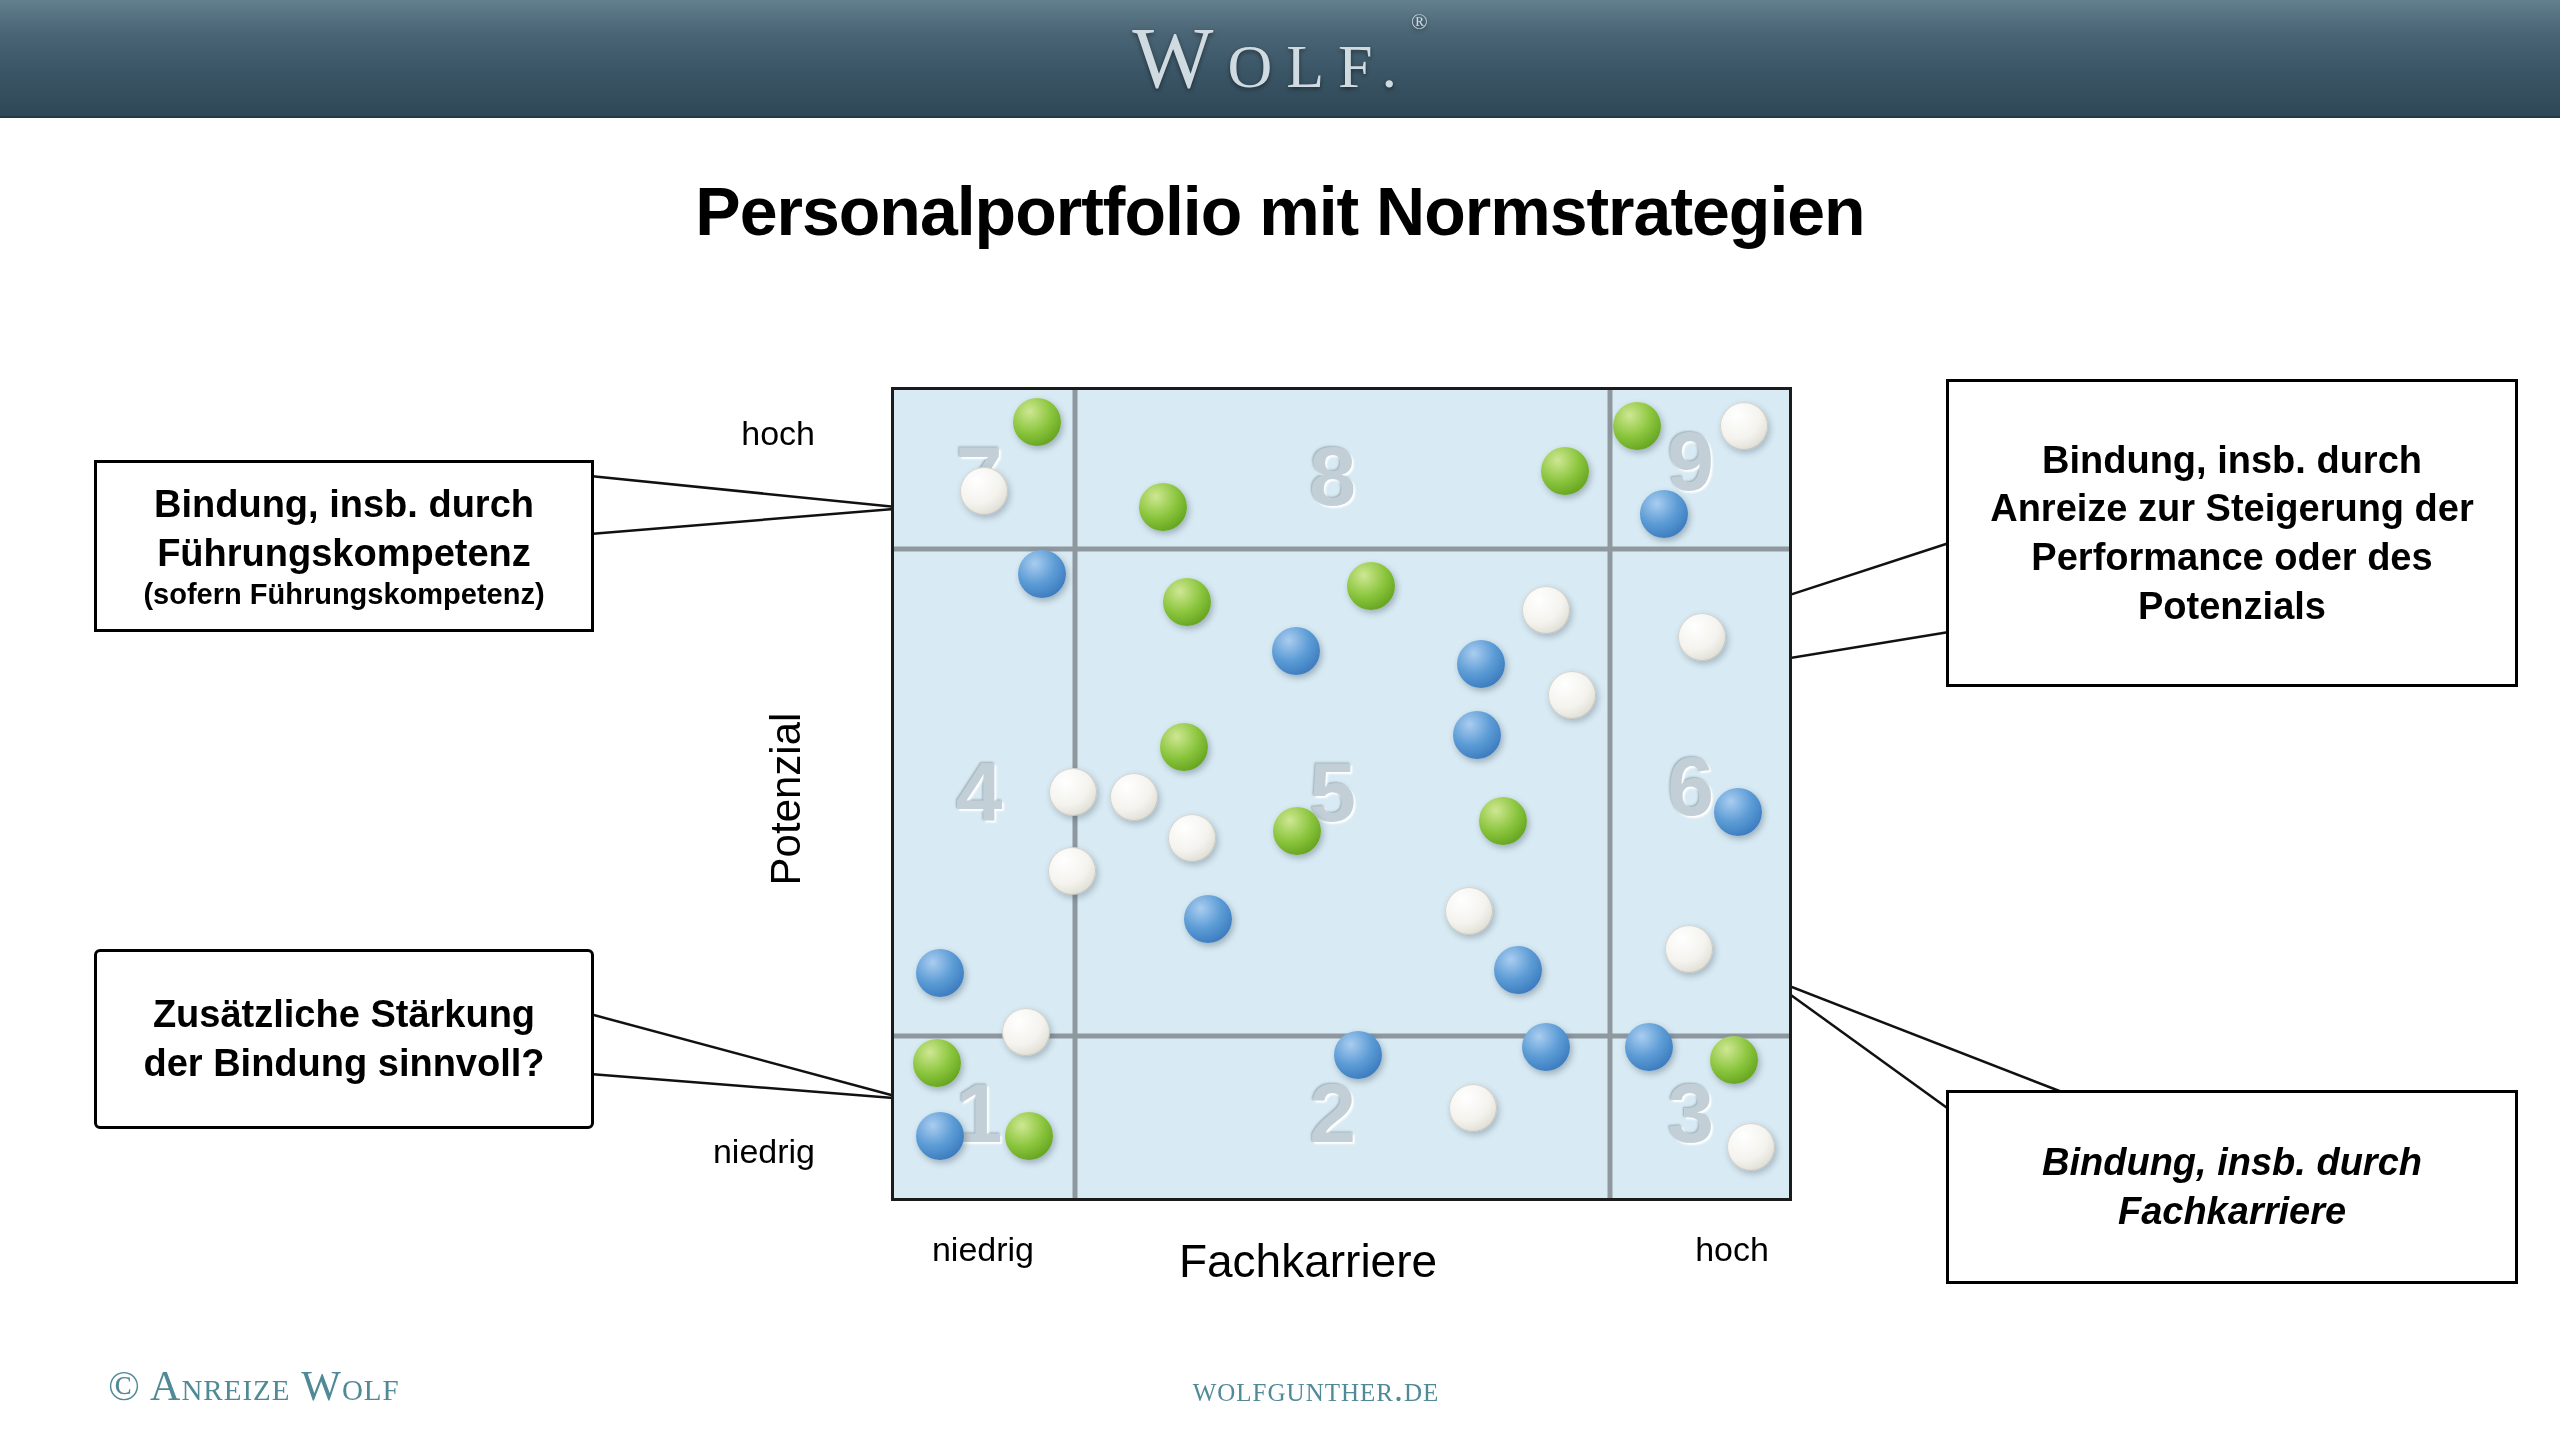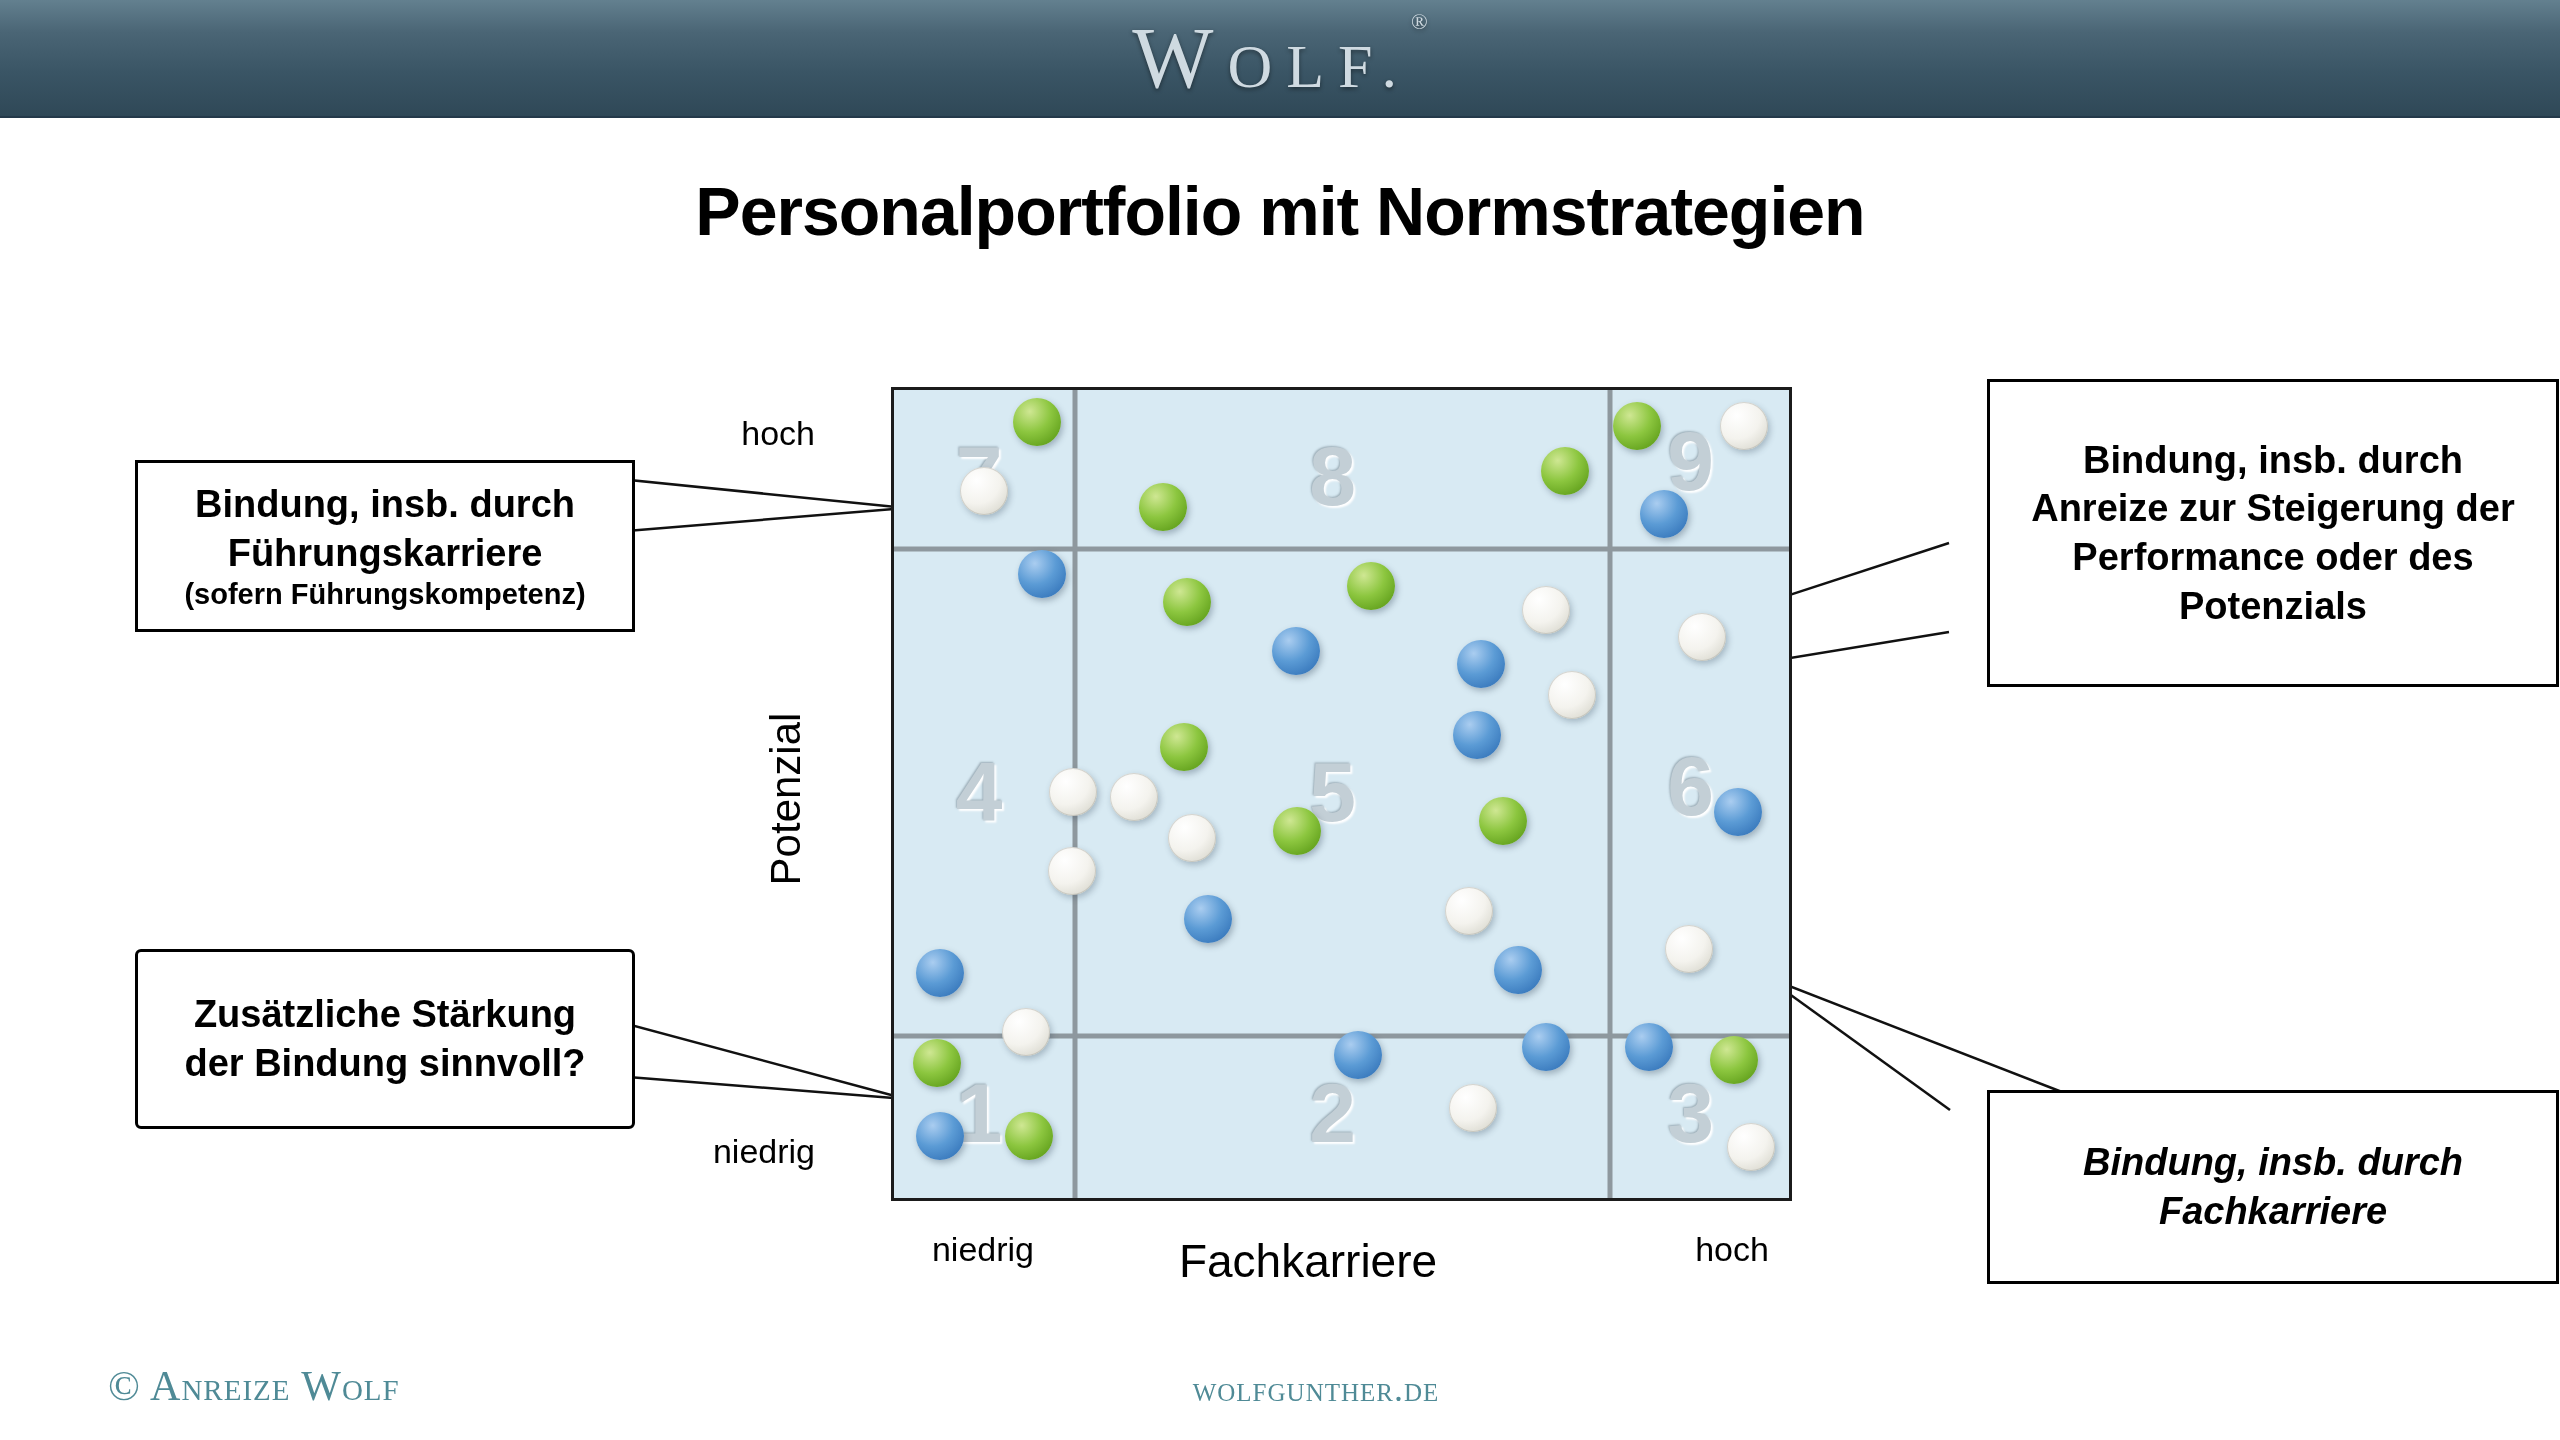--- a/index.html
+++ b/index.html
@@ -49,21 +49,21 @@
   .x-high   { left:1732px; top:1230px; transform:translateX(-50%); font-size:34px; }
 
   
   .connectors { position:absolute; left:0; top:0; width:2560px; height:1440px;
                 pointer-events:none; }
 
   
   .callout { position:absolute; background:#ffffff; border:3px solid #000;
              display:flex; flex-direction:column; justify-content:center; align-items:center;
              text-align:center; font-weight:bold; color:#000;
-             font-size:38px; line-height:1.28; padding:25px 24px;margin-left:41px; }
+             font-size:38px; line-height:1.28; padding:25px 24px; }
   .callout .note { font-size:29px; line-height:1.2; }
   .callout.tl { left:94px;   top:460px;  width:500px; height:172px; }
   .callout.bl { left:94px;   top:949px;  width:500px; height:180px;border-radius:6px; }
   .callout.tr { left:1946px; top:379px;  width:572px; height:308px; }
   .callout.br { left:1946px; top:1090px; width:572px; height:194px;font-style:italic; }
 
   
   .footer-copy { position:absolute; left:108px; top:1362px;
                  font-family:"Liberation Serif", serif; font-variant:small-caps;
                  font-size:42px; color:#4f8a96; letter-spacing:1px; }
@@ -147,21 +147,21 @@
   </div>
 
 <div class="axis y-high">hoch</div>
 <div class="axis y-low">niedrig</div>
 <div class="axis y-title">Potenzial</div>
 <div class="axis x-low">niedrig</div>
 <div class="axis x-title">Fachkarriere</div>
 <div class="axis x-high">hoch</div>
 
 <div class="callout tl">
-  <div>Bindung, insb. durch Führungskarriere</div>
+  <div>Bindung, insb. durch Führungskompetenz</div>
   <div class="note">(sofern Führungskompetenz)</div>
 </div>
 <div class="callout bl">
   <div>Zusätzliche Stärkung der Bindung sinnvoll?</div>
 </div>
 <div class="callout tr">
   <div>Bindung, insb. durch Anreize zur Steigerung der Performance oder des Potenzials</div>
 </div>
 <div class="callout br">
   <div>Bindung, insb. durch Fachkarriere</div>

